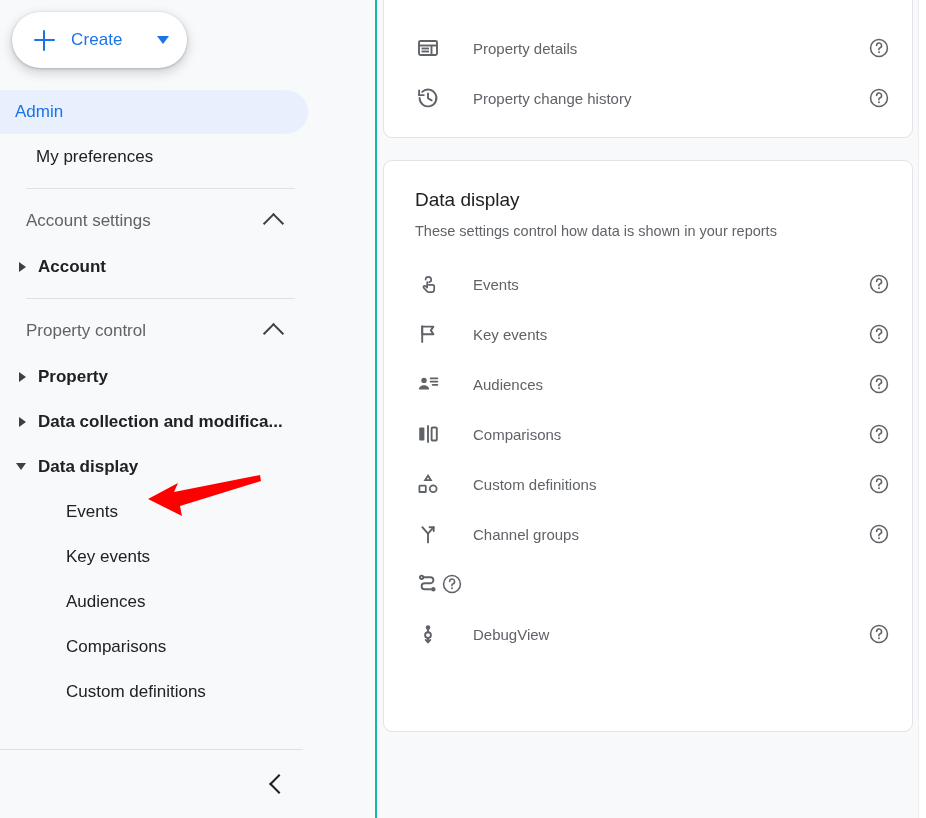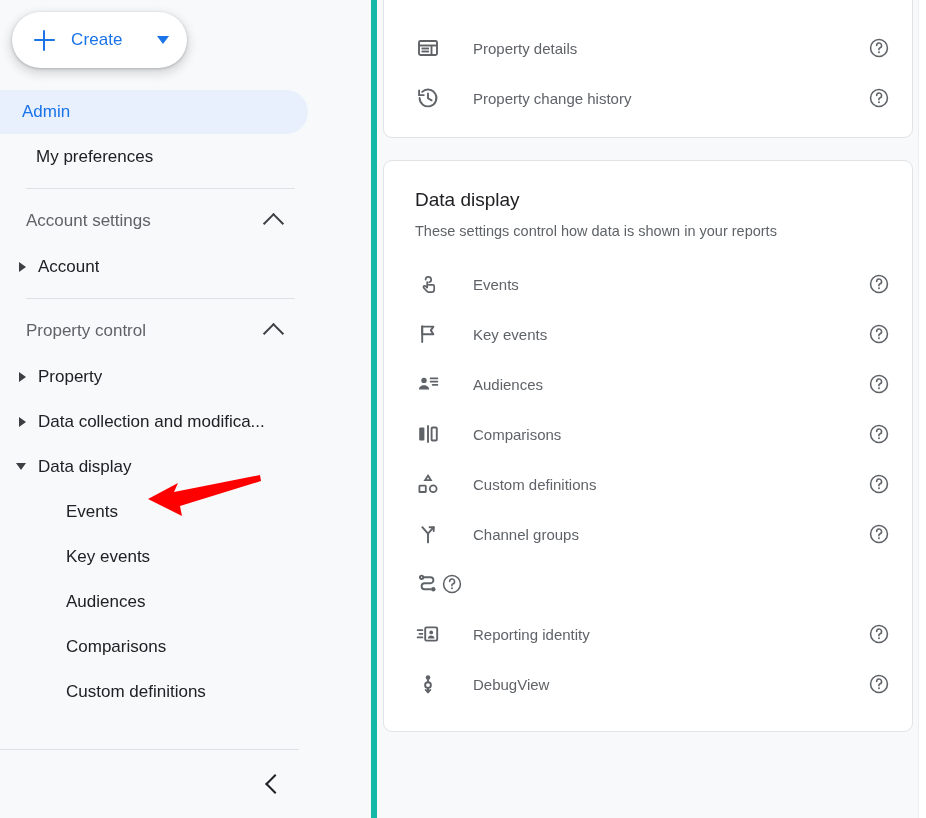--- a/index.html
+++ b/index.html
@@ -21,21 +21,21 @@
     display: flex;
     background: #ffffff;
   }
 
   
   .sidebar {
     position: relative;
     width: 377px;
     height: 818px;
     background: #f8f9fa;
-    border-right: 6px solid #14b8a6;
+    border-right: 2px solid #14b8a6;
     box-sizing: border-box;
     flex: 0 0 377px;
   }
 
   .create-btn {
     position: absolute;
     left: 12px;
     top: 12px;
     width: 175px;
     height: 56px;
@@ -76,21 +76,21 @@
     border-right: 6.5px solid transparent;
     border-top: 8px solid #1a73e8;
   }
 
   .nav { position: absolute; left: 0; top: 90px; width: 377px; }
 
   .nav-pill {
     height: 44px;
     display: flex;
     align-items: center;
-    padding-left: 22px;
+    padding-left: 15px;
     box-sizing: border-box;
     border-radius: 0 22px 22px 0;
     width: 308px;
     cursor: pointer;
   }
   .nav-pill.active { background: #e8f0fe; }
   .nav-pill.active .nav-pill-label { color: #1a73e8; font-size: 17px; }
   .nav-pill-label { color: #202124; font-size: 17px; }
 
   .nav-plain {
@@ -152,21 +152,21 @@
   }
   .tri.open {
     border-left: 5.5px solid transparent;
     border-right: 5.5px solid transparent;
     border-top: 7px solid #3c4043;
     margin-left: 1px;
   }
   .tree-label {
     color: #202124;
     font-size: 17px;
-    font-weight: 400;
+    font-weight: 700;
     white-space: nowrap;
     overflow: hidden;
     text-overflow: ellipsis;
     max-width: 252px;
   }
 
   .leaf-item {
     height: 45px;
     display: flex;
     align-items: center;
@@ -544,40 +544,20 @@
             </span>
             <span class="help-icon">
               <svg width="22" height="22" viewBox="0 0 24 24" fill="none" stroke="currentColor" stroke-width="1.7">
                 <circle cx="12" cy="12" r="9.2"></circle>
                   <path d="M9.4 9.3a2.7 2.7 0 1 1 3.4 2.6c-.6.2-.9.8-.9 1.4v.5" stroke-linecap="round"></path>
                   <circle cx="12" cy="16.7" r="1.05" fill="currentColor" stroke="none"></circle>
               </svg>
             </span>
           </div>
 
-          <div class="row">
-            <span class="row-icon">
-              <svg width="24" height="24" viewBox="0 0 24 24" fill="none" stroke="currentColor" stroke-width="1.7" stroke-linecap="round">
-                <line x1="1.6" y1="8.2" x2="6.4" y2="8.2"></line>
-                <line x1="3.4" y1="11.8" x2="6.4" y2="11.8"></line>
-                <line x1="1.6" y1="15.4" x2="6.4" y2="15.4"></line>
-                <rect x="9.2" y="5.4" width="12" height="13.2" rx="1.3" stroke-width="1.9"></rect>
-                <circle cx="15.2" cy="10.4" r="1.9" fill="currentColor" stroke="none"></circle>
-                <path d="M11.9 16.4c0-1.8 1.5-2.9 3.3-2.9s3.3 1.1 3.3 2.9z" fill="currentColor" stroke="none"></path>
-              </svg>
-            </span>
-            <span class="row-label">Reporting identity</span>
-            <span class="help-icon">
-              <svg width="22" height="22" viewBox="0 0 24 24" fill="none" stroke="currentColor" stroke-width="1.7">
-                <circle cx="12" cy="12" r="9.2"></circle>
-                  <path d="M9.4 9.3a2.7 2.7 0 1 1 3.4 2.6c-.6.2-.9.8-.9 1.4v.5" stroke-linecap="round"></path>
-                  <circle cx="12" cy="16.7" r="1.05" fill="currentColor" stroke="none"></circle>
-              </svg>
-            </span>
-          </div>
 
           <div class="row">
             <span class="row-icon">
               <svg width="24" height="24" viewBox="0 0 24 24" fill="none" stroke="currentColor" stroke-width="1.9" stroke-linecap="round" stroke-linejoin="round">
                 <circle cx="12" cy="5.6" r="2.3" fill="currentColor" stroke="none"></circle>
                 <line x1="12" y1="7.9" x2="12" y2="10.2"></line>
                 <circle cx="12" cy="13.1" r="2.9"></circle>
                 <line x1="12" y1="16" x2="12" y2="20.2"></line>
                 <polyline points="9.7,17.9 12,20.3 14.3,17.9"></polyline>
               </svg>

